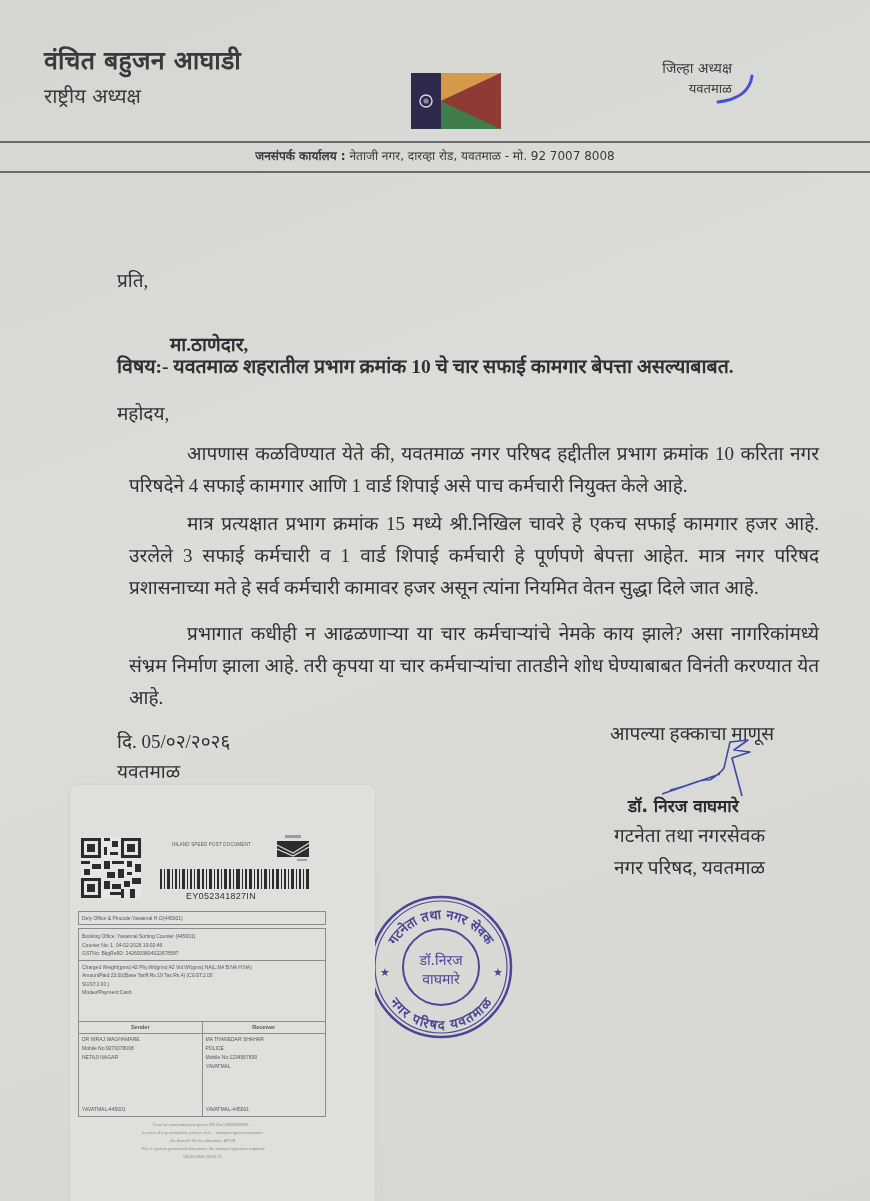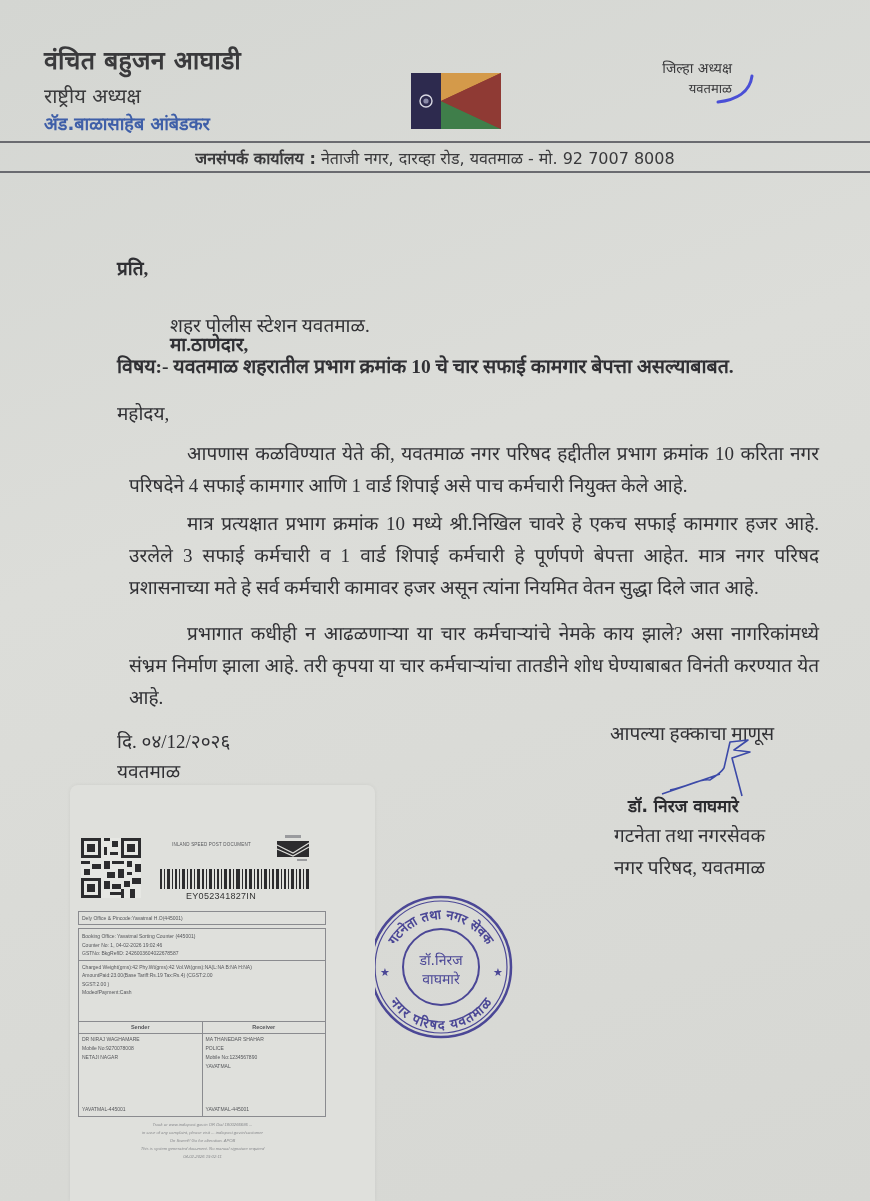--- a/index.html
+++ b/index.html
@@ -23,26 +23,26 @@
 
   .lh-right { position: absolute; right: 28px; top: 50px; text-align: right; }
   .brand-name { font-family: "DejaVu Serif", serif; font-weight: bold; font-style: italic; font-size: 34px; color: #4a4fd6; letter-spacing: 1px; line-height: 1; }
   .brand-swoosh { position: absolute; right: -6px; top: 24px; }
   .district-role { font-family: "DejaVu Sans", sans-serif; font-size: 14px; color: #3a3a3c; margin-top: 8px; margin-right: 18px; }
   .district-name { font-family: "DejaVu Sans", sans-serif; font-size: 13px; color: #3a3a3c; margin-top: 2px; margin-right: 18px; }
 
   .rule { position: absolute; left: 0; width: 870px; height: 2px; background: #6a6b70; }
   .rule.top { top: 141px; }
   .rule.bottom { top: 171px; }
-  .contact { position: absolute; top: 147px; left: 0; width: 870px; text-align: center; font-family: "DejaVu Sans", sans-serif; font-size: 16px; color: #3a3a3c; }
+  .contact { position: absolute; top: 147px; left: 0; width: 870px; text-align: center; font-family: "DejaVu Sans", sans-serif; font-size: 12px; color: #3a3a3c; }
   .contact b { font-weight: bold; }
 
   
   .body-text { font-family: "Liberation Serif", serif; font-size: 19px; color: #303034; }
-  .to { position: absolute; left: 117px; top: 255px; font-weight: bold; }
+  .to { position: absolute; left: 117px; top: 267px; font-weight: normal; }
   .addressee { position: absolute; left: 170px; top: 283px; font-weight: bold; margin-top: 48px; }
   .station { position: absolute; left: 170px; top: 312px; }
   .subject { position: absolute; left: 117px; top: 352px; font-weight: bold; font-size: 19.5px; }
   .salutation { position: absolute; left: 117px; top: 400px; font-family: Liberation Serif, serif; }
   .para { position: absolute; left: 117px; width: 690px; line-height: 32px; text-align: justify; text-indent: 58px; margin-left: 12px; }
   .p1 { top: 438px; }
   .p2 { top: 508px; }
   .p3 { top: 618px; }
 
   .date { position: absolute; left: 117px; top: 728px; }
@@ -82,21 +82,20 @@
   .footnote { left: 10px; top: 336px; width: 245px; text-align: center; font-size: 4.2px; line-height: 8px; color: #8a8b8e; font-style: italic; }
 </style>
 </head>
 <body>
 
 <div class="page">
 
   <div class="lh-left">
     <div class="party-name">वंचित बहुजन आघाडी</div>
     <div class="pres-label">राष्ट्रीय अध्यक्ष</div>
-    <div class="pres-name">ॲड.बाळासाहेब आंबेडकर</div>
   </div>
 
   <div class="flag">
     <svg width="90" height="56" viewBox="0 0 90 56">
       <rect x="0" y="0" width="90" height="56" fill="#8f3a34"></rect>
       <polygon points="30,0 90,0 30,28" fill="#d49a4a"></polygon>
       <polygon points="30,28 90,56 30,56" fill="#3f7e4a"></polygon>
       <polygon points="30,28 90,0 90,56" fill="#8f3a34"></polygon>
       <rect x="0" y="0" width="30" height="56" fill="#2d2a4e"></rect>
       <circle cx="15" cy="28" r="6" fill="none" stroke="#d8d8e2" stroke-width="1.4"></circle>
@@ -113,29 +112,28 @@
   </div>
 
   <div class="rule top"></div>
   <div class="contact">
     <b>जनसंपर्क कार्यालय :</b><span> नेताजी नगर, दारव्हा रोड, यवतमाळ - मो. 92 7007 8008</span>
   </div>
   <div class="rule bottom"></div>
 
   <div class="body-text to">प्रति,</div>
   <div class="body-text addressee">मा.ठाणेदार,</div>
-  <div class="body-text station">शहर पोलीस स्टेशन यवतमाळ.</div>
   <div class="body-text subject">विषय:- यवतमाळ शहरातील प्रभाग क्रमांक 10 चे चार सफाई कामगार बेपत्ता असल्याबाबत.</div>
   <div class="body-text salutation">महोदय,</div>
 
   <p class="body-text para p1">आपणास कळविण्यात येते की, यवतमाळ नगर परिषद हद्दीतील प्रभाग क्रमांक 10 करिता नगर परिषदेने 4 सफाई कामगार आणि 1 वार्ड शिपाई असे पाच कर्मचारी नियुक्त केले आहे.</p>
-  <p class="body-text para p2">मात्र प्रत्यक्षात प्रभाग क्रमांक 10 मध्ये श्री.निखिल चावरे हे एकच सफाई कामगार हजर आहे. उरलेले 3  सफाई कर्मचारी व 1 वार्ड शिपाई कर्मचारी हे पूर्णपणे बेपत्ता आहेत. मात्र नगर परिषद प्रशासनाच्या मते हे सर्व कर्मचारी कामावर हजर  असून त्यांना नियमित वेतन सुद्धा दिले जात आहे.</p>
+  <p class="body-text para p2">मात्र प्रत्यक्षात प्रभाग क्रमांक 15 मध्ये श्री.निखिल चावरे हे एकच सफाई कामगार हजर आहे. उरलेले 3  सफाई कर्मचारी व 1 वार्ड शिपाई कर्मचारी हे पूर्णपणे बेपत्ता आहेत. मात्र नगर परिषद प्रशासनाच्या मते हे सर्व कर्मचारी कामावर हजर  असून त्यांना नियमित वेतन सुद्धा दिले जात आहे.</p>
   <p class="body-text para p3">प्रभागात कधीही न आढळणाऱ्या या चार कर्मचाऱ्यांचे नेमके काय झाले? असा नागरिकांमध्ये संभ्रम निर्माण झाला आहे. तरी कृपया या चार कर्मचाऱ्यांचा तातडीने शोध घेण्याबाबत विनंती करण्यात येत आहे.</p>
 
-  <div class="body-text date">दि. ०४/12/२०२६</div>
+  <div class="body-text date">दि. 05/०२/२०२६</div>
   <div class="body-text place">यवतमाळ</div>
 
   <div class="body-text closing">आपल्या हक्काचा माणूस</div>
   <svg class="signature" width="110" height="60" viewBox="0 0 110 60">
     <path d="M2 56 L 60 36 M 10 52 C 30 48, 40 40, 50 42 C 55 38, 60 36, 64 30 M 64 30 L 70 4 L 88 2 L 74 12 L 90 14 L 72 20 L 82 58" fill="none" stroke="#3c4aa8" stroke-width="1.6" stroke-linejoin="round"></path>
   </svg>
   <div class="signer-name">डॉ. निरज वाघमारे</div>
   <div class="body-text signer-role">गटनेता तथा नगरसेवक</div>
   <div class="body-text signer-org">नगर परिषद, यवतमाळ</div>
 

